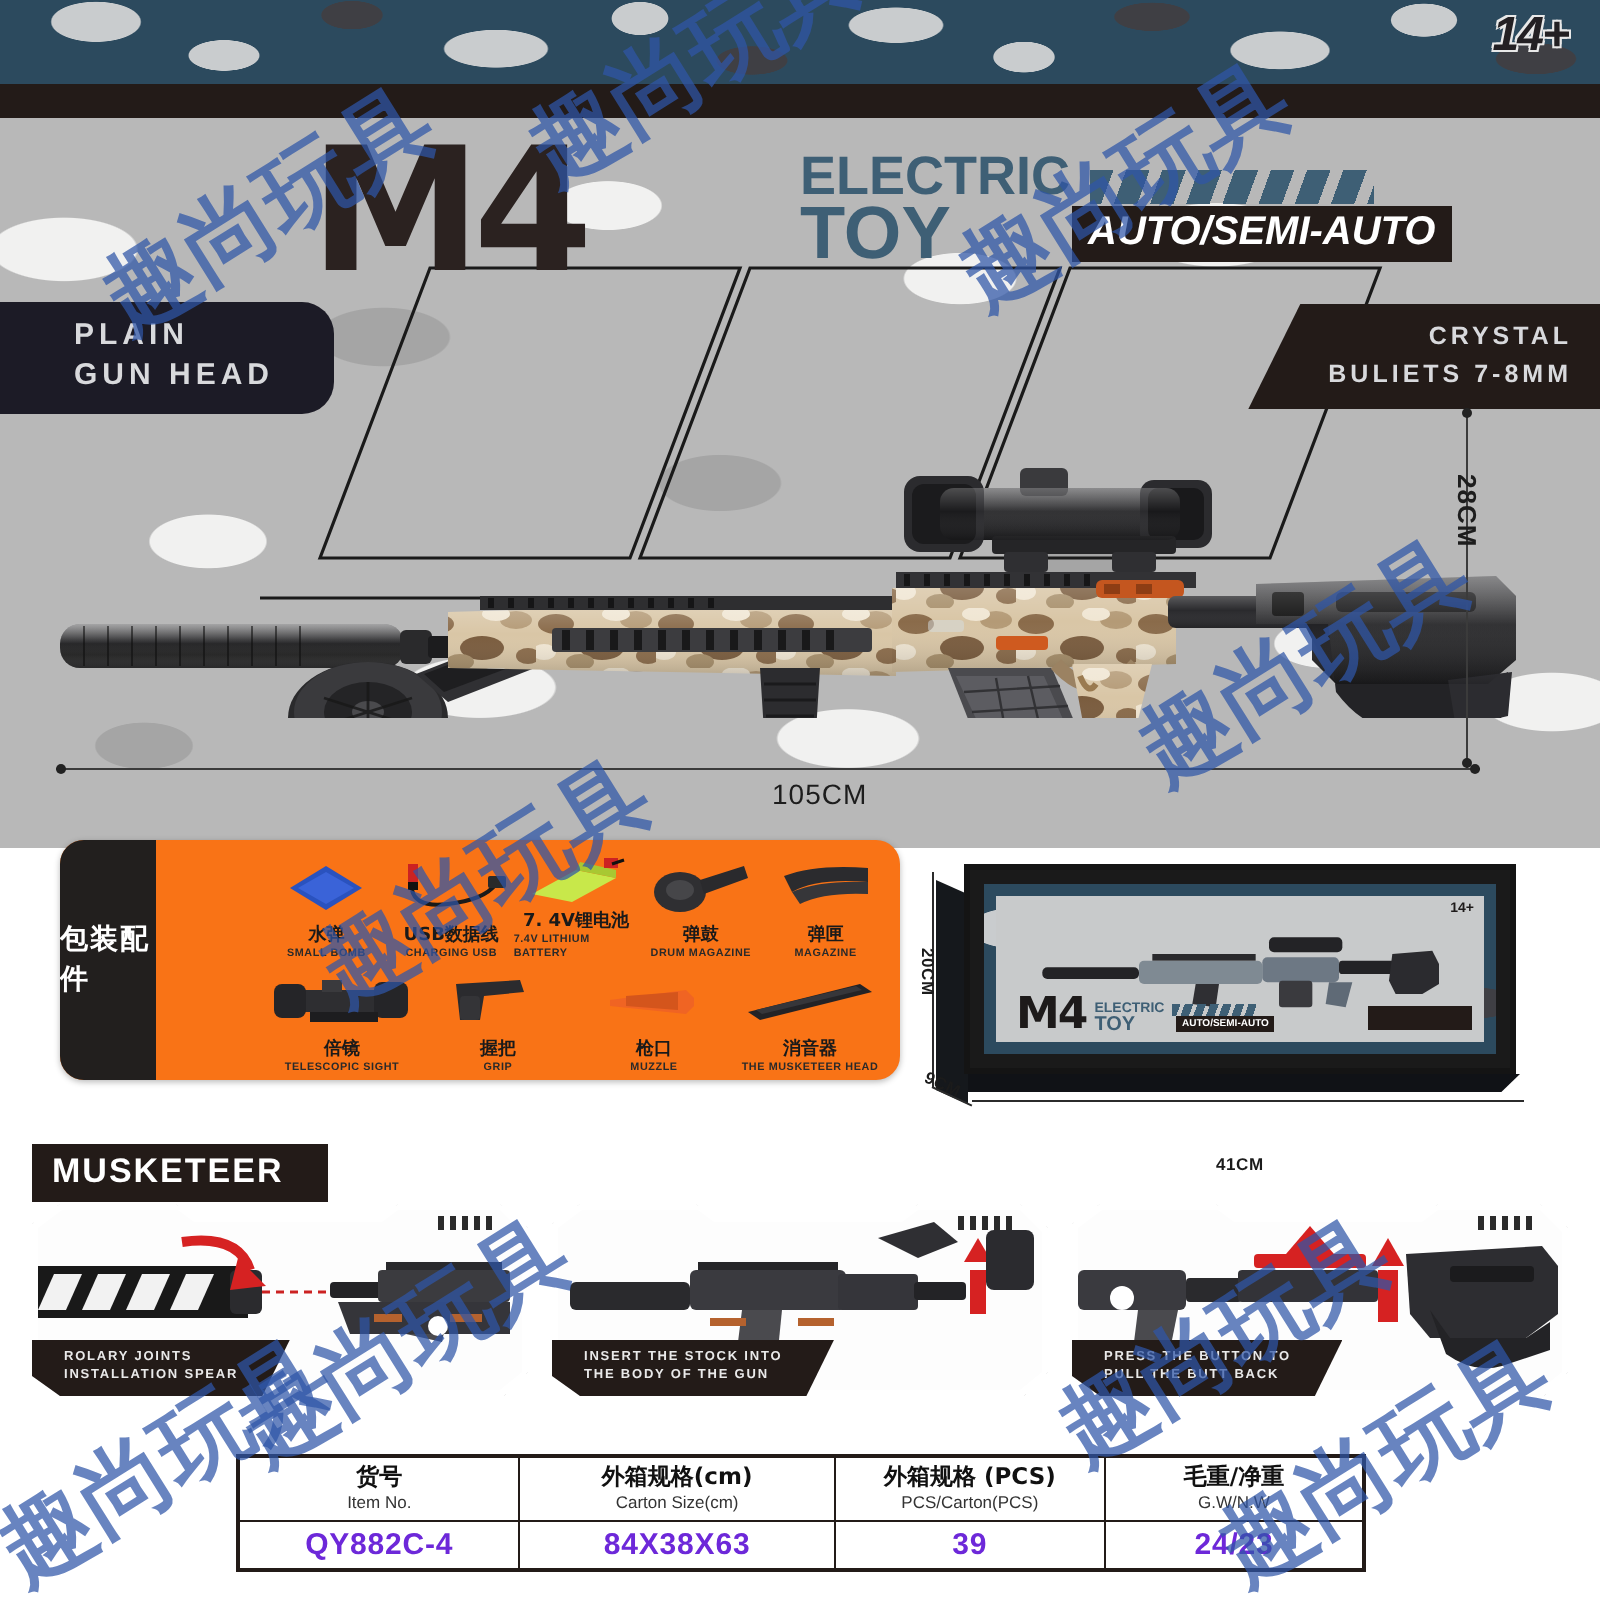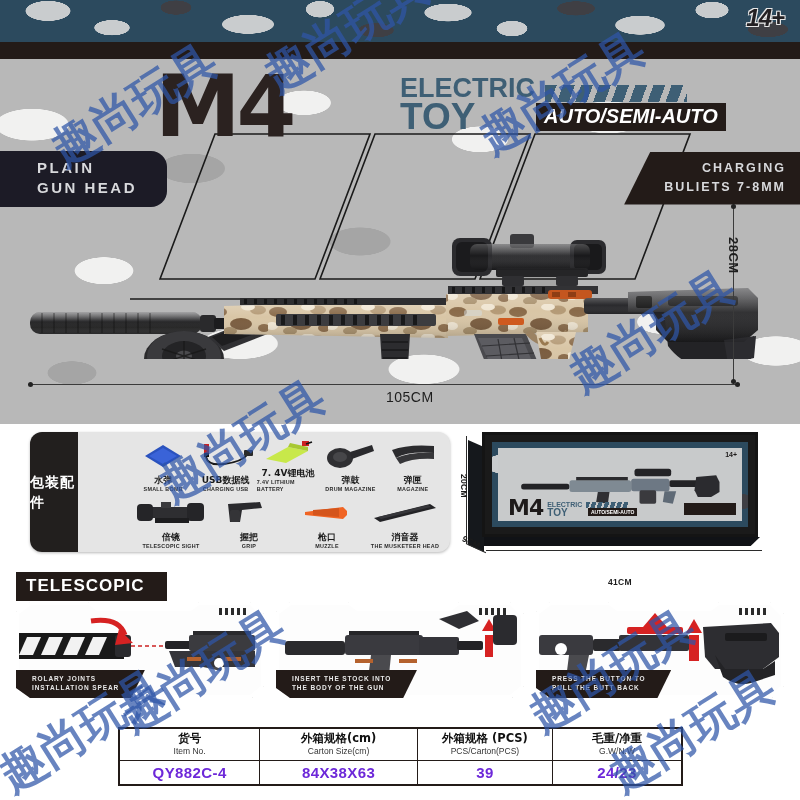--- a/index.html
+++ b/index.html
@@ -111,22 +111,22 @@
   #dim-v { position:absolute; left:733px; top:145px; width:1px; height:180px; background:#3b3b3b; }
   #dim-v::before, #dim-v::after { content:""; position:absolute; width:5px;height:5px;border-radius:50%;background:#222; left:-2px;}
   #dim-v::before { top:0; } #dim-v::after { bottom:0; }
   #hgt-label {
     position:absolute; left:726px; top:178px; font-size:13px; font-weight:bold; color:#1d1d1d;
     writing-mode:vertical-rl; letter-spacing:0.5px; background:transparent;
   }
 
   
   #acc-wrap {
-    position:absolute; left:30px; top:432px; width:420px; height:120px;
-    background:#e5e5e5; border-radius:12px; overflow:hidden; display:flex;
+    position:absolute; left:30px; top:420px; width:420px; height:120px;
+    background:#f97316; border-radius:12px; overflow:hidden; display:flex;
     box-shadow:0 1px 3px rgba(0,0,0,.28);
   }
   #acc-tab {
     width:48px; background:#221f1e; color:#fff; display:flex; align-items:center; justify-content:center;
     font-size:14px; font-weight:bold; letter-spacing:1px; line-height:1.45; writing-mode:horizontal-tb;
     font-family:"DejaVu Sans", sans-serif;
   }
   #acc-grid { flex:1; padding:4px 6px 2px;margin-left:48px; }
   .acc-row { display:flex; height:57px; }
   .acc-cell { flex:1; display:flex; flex-direction:column; align-items:center; justify-content:flex-end; }
@@ -219,21 +219,21 @@
     </div>
     <div id="stripes"></div>
     <div id="auto-chip">AUTO/SEMI-AUTO</div>
 
     <div id="plain-chip">
       <div>PLAIN</div>
       <div>GUN HEAD</div>
     </div>
     <div id="crystal-wedge"></div>
     <div id="crystal-chip">
-      <div>CHARGING</div>
+      <div>CRYSTAL</div>
       <div>BULIETS 7-8MM</div>
     </div>
 
     <div id="gun">
       <svg viewBox="0 0 740 145" width="740" height="145">
         <defs>
           <linearGradient id="metal" x1="0" y1="0" x2="0" y2="1">
             <stop offset="0%" stop-color="#5a5a5c"></stop>
               <stop offset="35%" stop-color="#2e2e30"></stop>
             <stop offset="70%" stop-color="#191919"></stop>
@@ -566,21 +566,21 @@
     </div>
 
     <div class="dim-line" style="left:6px;top:6px;width:1px;height:108px;"></div>
     <div class="dim-txt" style="left:-1px;top:44px;writing-mode:vertical-rl;">20CM</div>
     <div class="dim-line" style="left:6px;top:113px;width:22px;height:1px;transform:rotate(25deg);transform-origin:left;"></div>
     <div class="dim-txt" style="left:2px;top:107px;transform:rotate(25deg);">9CM</div>
     <div class="dim-line" style="left:26px;top:120px;width:276px;height:1px;"></div>
     <div class="dim-txt" style="left:148px;top:112px;margin-top:35px;">41CM</div>
   </div>
 
-  <div id="det-head">TELESCOPIC</div>
+  <div id="det-head">MUSKETEER</div>
 
   <div class="det-panel" style="left:16px;">
     <div class="det-inner">
       <div class="det-notch"></div>
       <svg viewBox="0 0 242 92" width="242" height="92">
         <rect x="0" y="28" width="105" height="26" fill="#191919"></rect>
         <g fill="#f2f2f2">
           <polygon points="8,32 22,32 14,50 0,50"></polygon>
             <polygon points="30,32 44,32 36,50 22,50"></polygon>
           <polygon points="52,32 66,32 58,50 44,50"></polygon>

